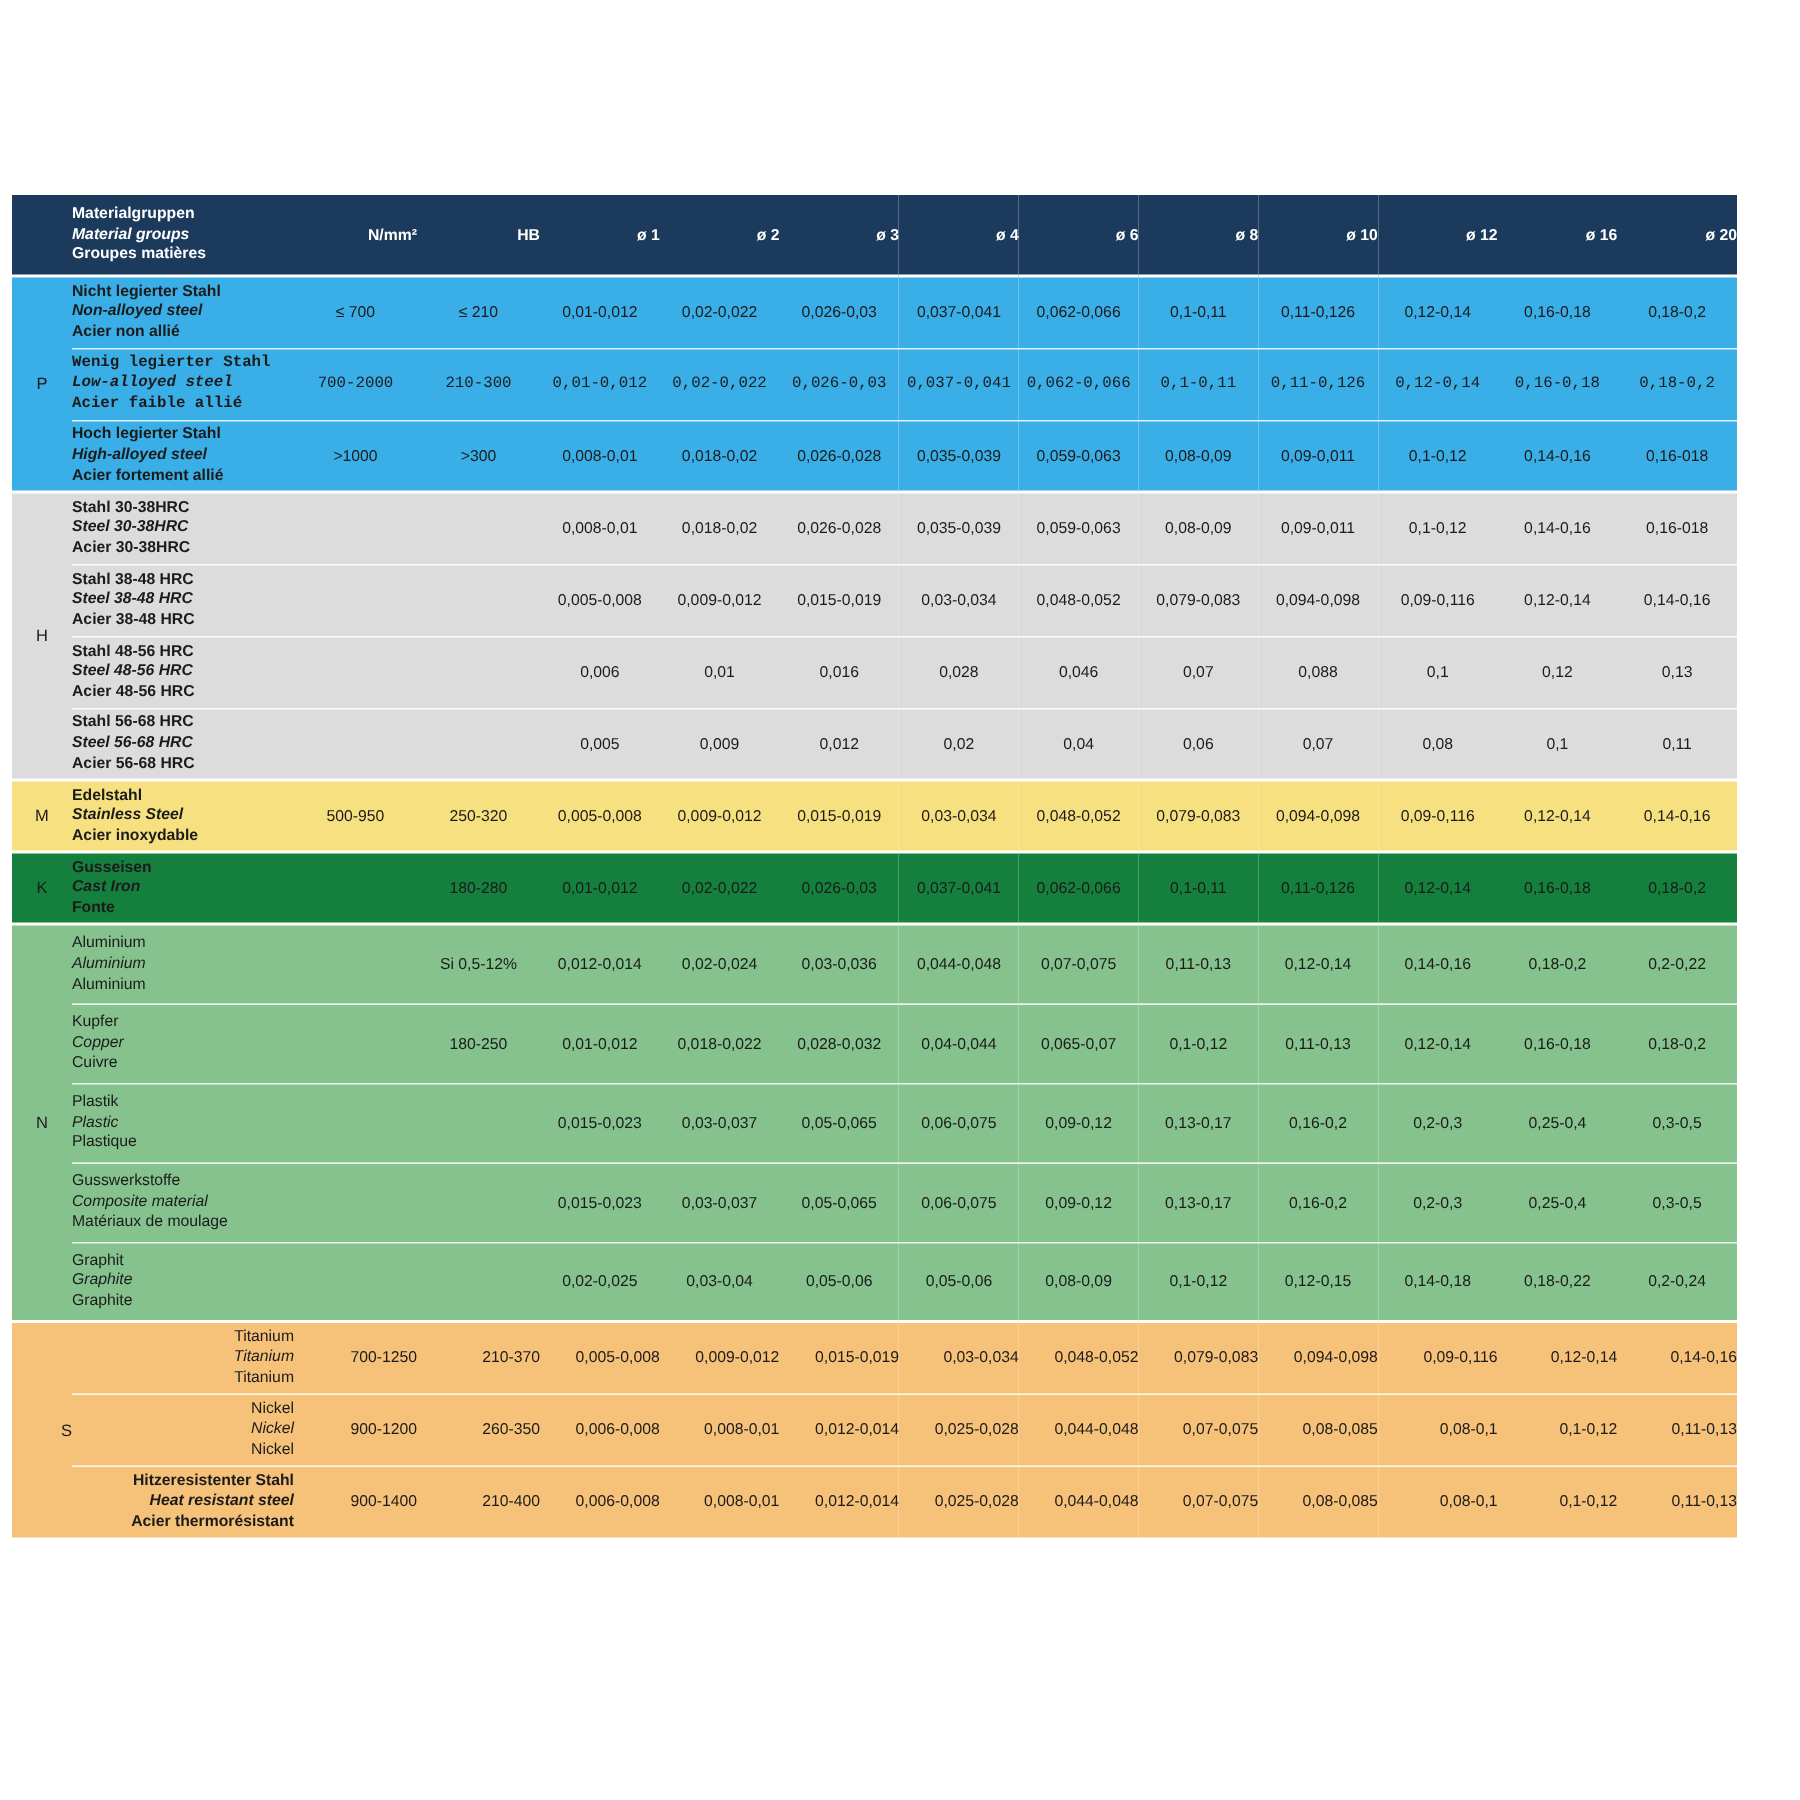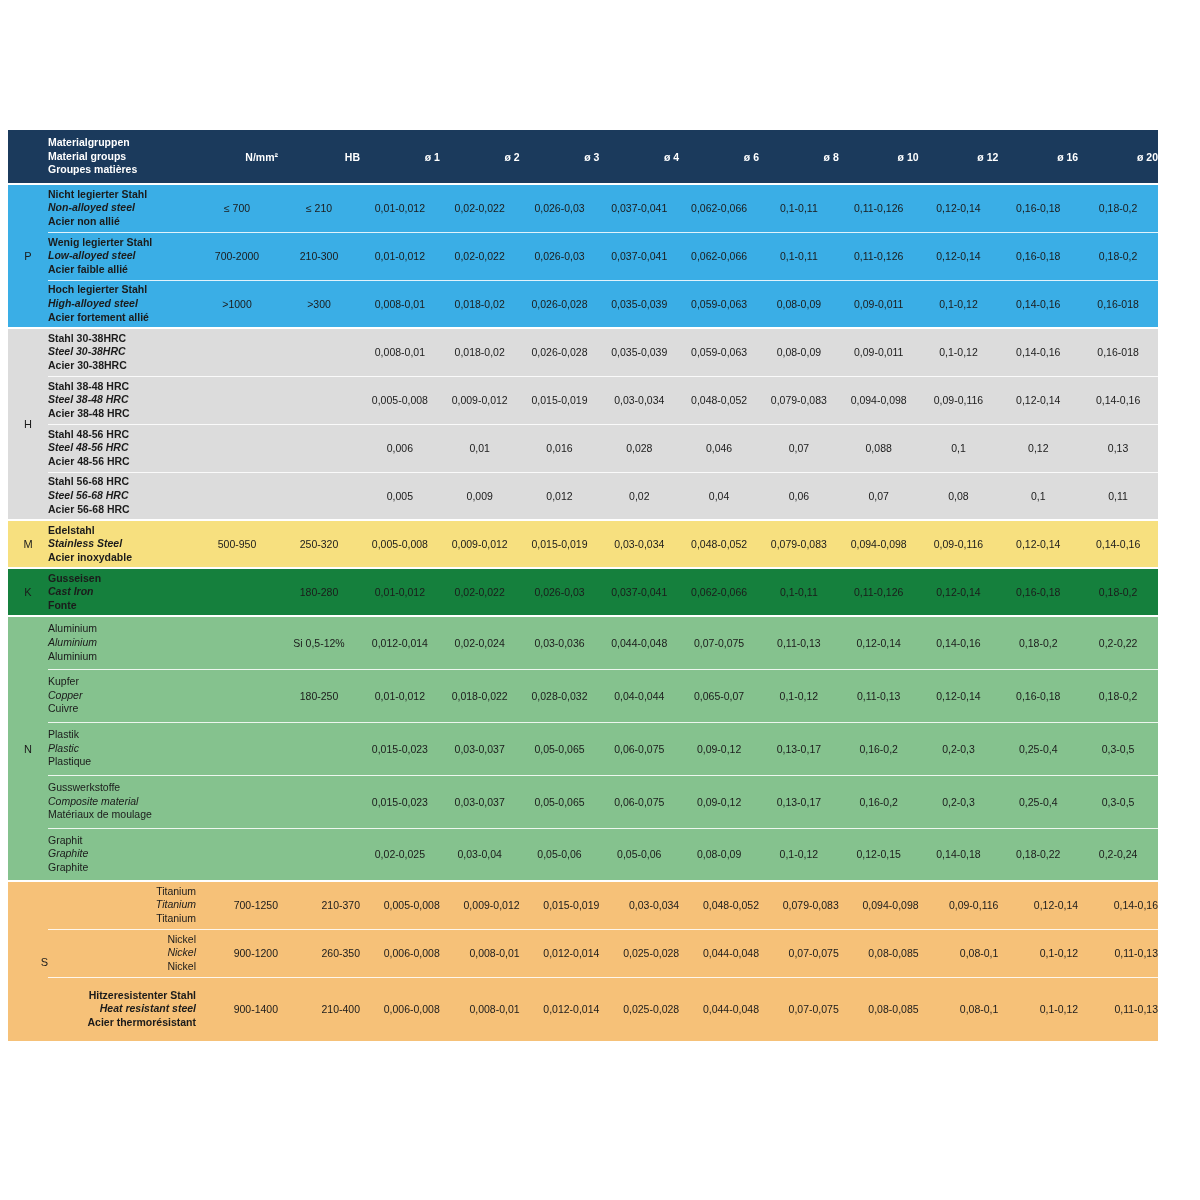--- a/index.html
+++ b/index.html
@@ -49,21 +49,21 @@
     font-size: 10.5px;
     font-weight: bold;
     text-align: right;
   }
   th.head-mat {
     text-align: left;
     padding-left: 10px;
     line-height: 1.28;
     font-weight: bold;
   }
-  th.head-mat .it { font-weight: bold; }
+  th.head-mat .it { font-style: italic; font-weight: bold; }
 
   
   td.grp {
     text-align: center;
     font-size: 11px;
     color: #1b1b1b;
   }
   td.mat {
     text-align: left;
     padding-left: 10px;
@@ -154,21 +154,21 @@
           <td class="val">0,02-0,022</td>
           <td class="val">0,026-0,03</td>
           <td class="val">0,037-0,041</td>
           <td class="val">0,062-0,066</td>
           <td class="val">0,1-0,11</td>
           <td class="val">0,11-0,126</td>
           <td class="val">0,12-0,14</td>
           <td class="val">0,16-0,18</td>
           <td class="val">0,18-0,2</td>
         </tr>
-        <tr class="g-p sep" style="height: 48px;">
+        <tr class="g-p sep" style="height: 48px; font-family: Liberation Mono, monospace;">
           <td class="mat">
             <div class="l1">Wenig legierter Stahl</div>
             <div class="l2">Low-alloyed steel</div>
             <div class="l3">Acier faible allié</div>
           </td>
           <td class="val">700-2000</td>
           <td class="val">210-300</td>
           <td class="val">0,01-0,012</td>
           <td class="val">0,02-0,022</td>
           <td class="val">0,026-0,03</td>
@@ -444,21 +444,21 @@
           <td class="val">0,008-0,01</td>
           <td class="val">0,012-0,014</td>
           <td class="val">0,025-0,028</td>
           <td class="val">0,044-0,048</td>
           <td class="val">0,07-0,075</td>
           <td class="val">0,08-0,085</td>
           <td class="val">0,08-0,1</td>
           <td class="val">0,1-0,12</td>
           <td class="val">0,11-0,13</td>
         </tr>
-        <tr class="g-s sep" style="height: 64px; margin-left: 48px;">
+        <tr class="g-s sep" style="height: 48px; margin-left: 48px;">
           <td class="mat">
             <div class="l1">Hitzeresistenter Stahl</div>
             <div class="l2">Heat resistant steel</div>
             <div class="l3">Acier thermorésistant</div>
           </td>
           <td class="val">900-1400</td>
           <td class="val">210-400</td>
           <td class="val">0,006-0,008</td>
           <td class="val">0,008-0,01</td>
           <td class="val">0,012-0,014</td>

